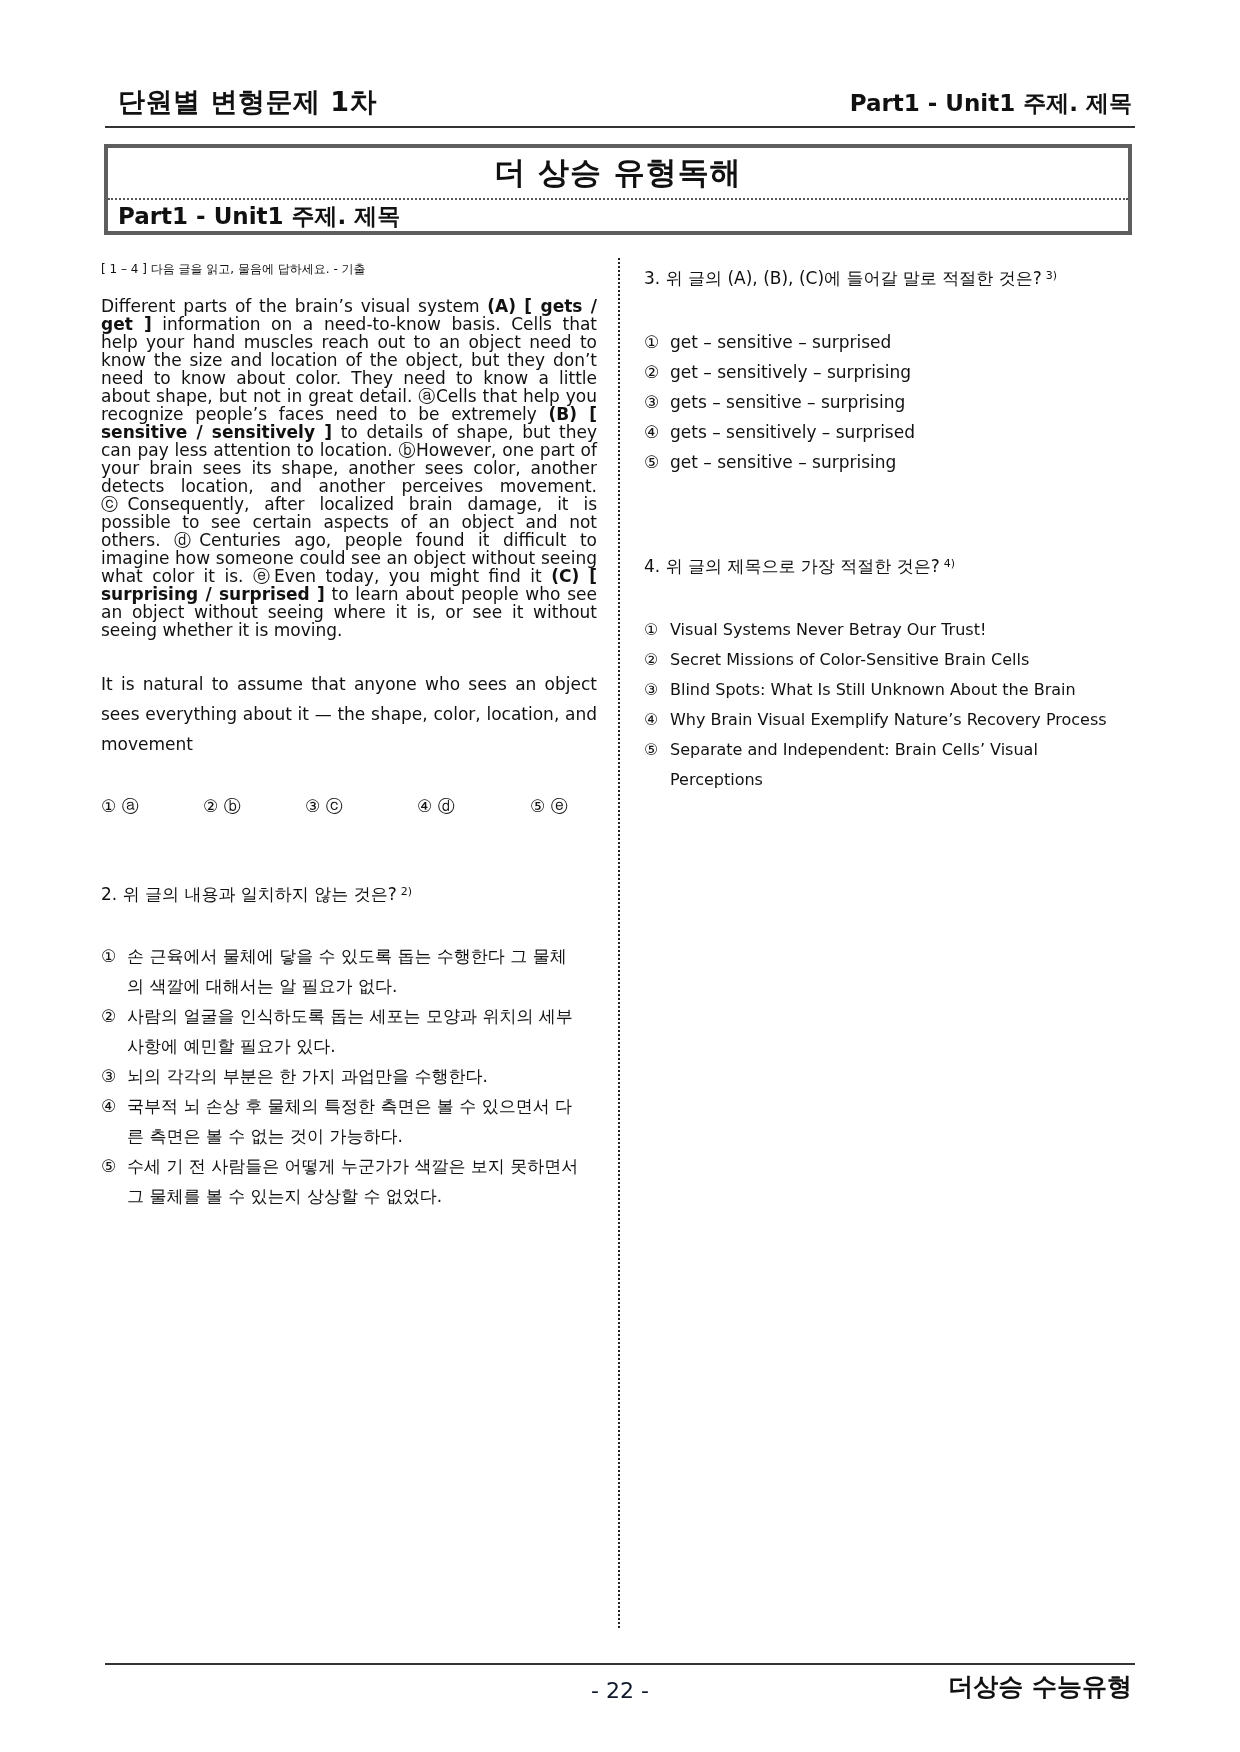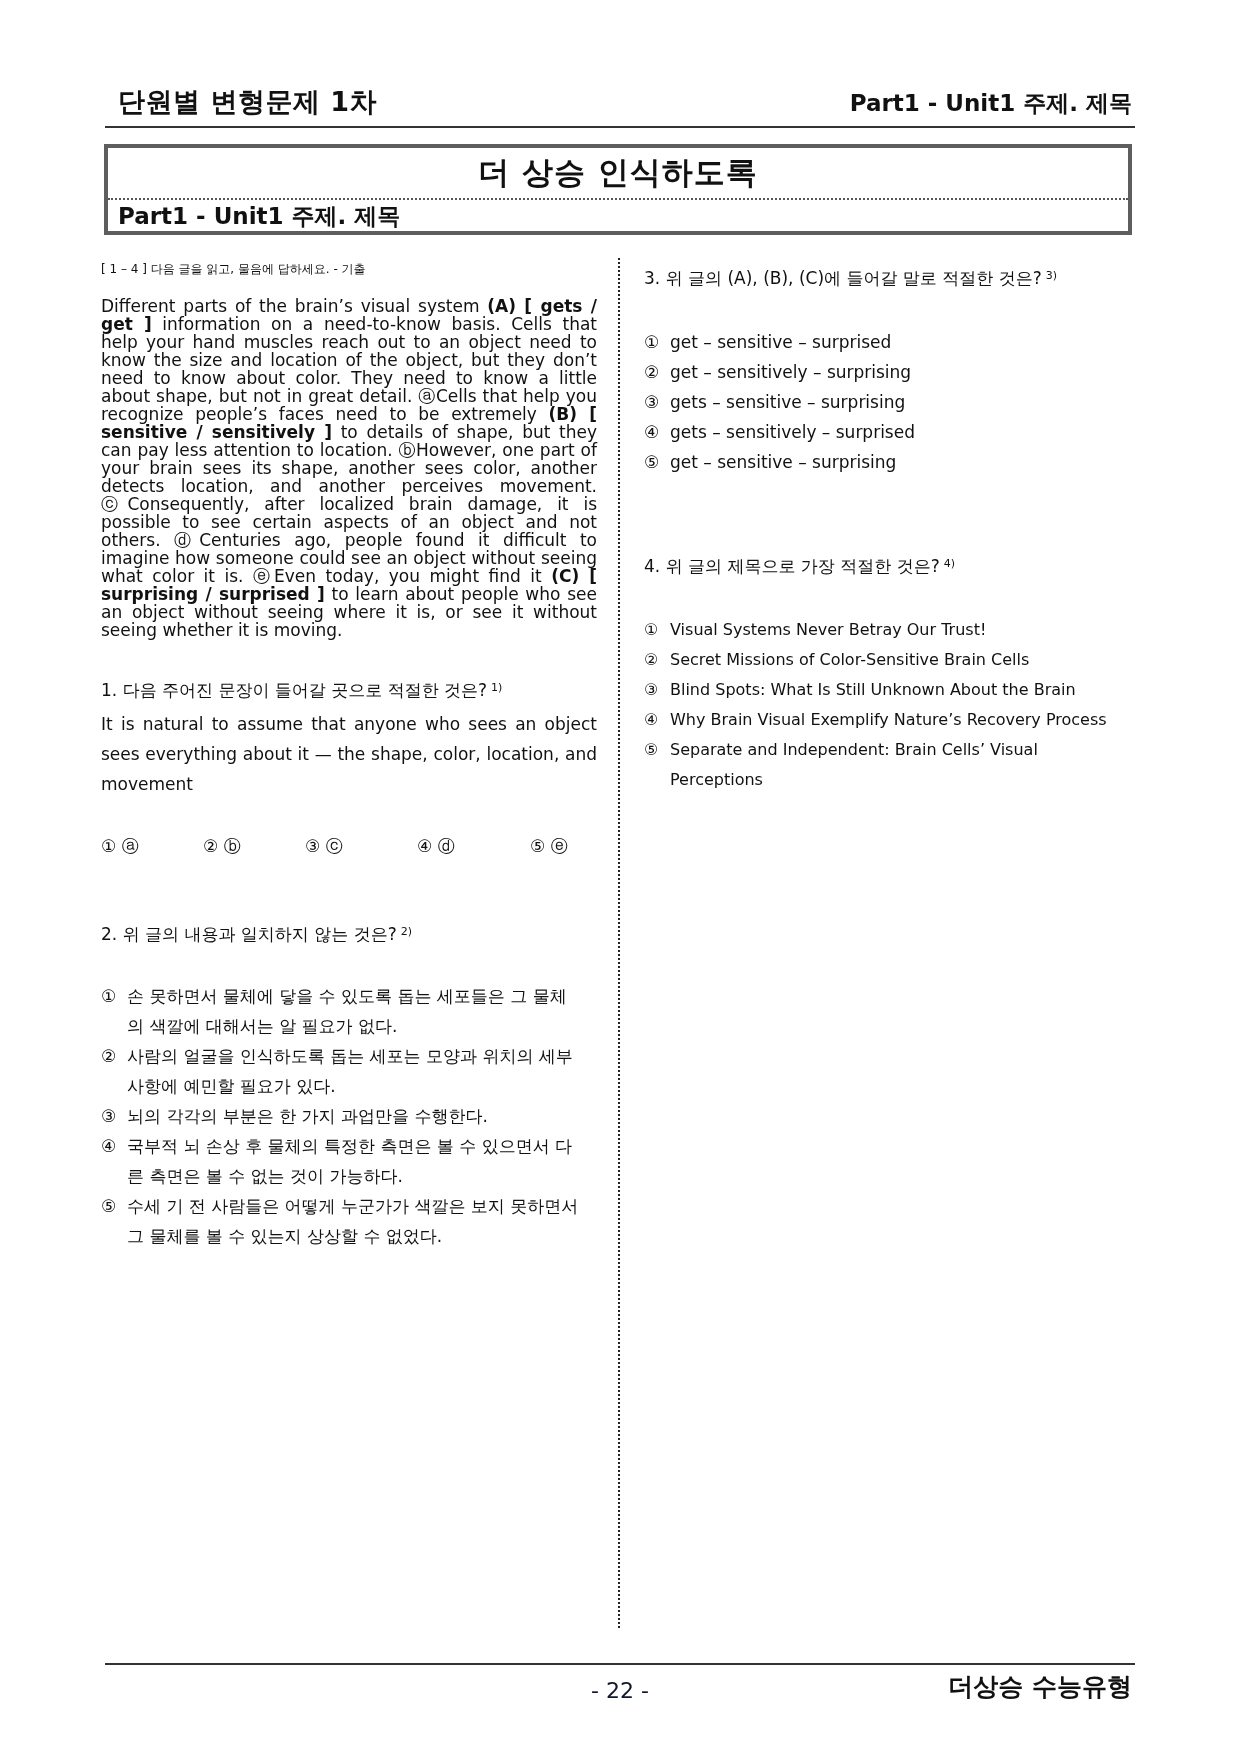--- a/index.html
+++ b/index.html
@@ -63,58 +63,54 @@
   .ftr-brand { right: 108px; top: 1670px; font-size: 25px; font-weight: bold; }
 </style>
 </head>
 <body>
 
 <div class="abs hdr-left">단원별 변형문제 1차</div>
 <div class="abs hdr-right">Part1  -  Unit1 주제. 제목</div>
 <div class="abs hdr-rule"></div>
 
 <div class="abs title-box">
-  <div class="title-main">더 상승 인식하도록</div>
+  <div class="title-main">더 상승 유형독해</div>
   <div class="title-dots"></div>
   <div class="title-sub">Part1  -  Unit1 주제. 제목</div>
 </div>
 
 <div class="abs divider"></div>
 
 <div class="abs col-left">
   <div class="instr">[ 1 – 4 ] 다음 글을 읽고, 물음에 답하세요. - 기출</div>
 
   <div class="passage" style="margin-top:4px;">
     <span>Different parts of the brain’s visual system </span><b>(A) [ gets / get ]</b><span> information on a need-to-know basis. Cells that help your hand muscles reach out to an object need to know the size and location of the object, but they don’t need to know about color. They need to know a little about shape, but not in great detail. ⓐCells that help you recognize people’s faces need to be extremely </span><b>(B) [ sensitive / sensitively ]</b><span> to details of shape, but they can pay less attention to location. ⓑHowever, one part of your brain sees its shape, another sees color, another detects location, and another perceives movement. ⓒConsequently, after localized brain damage, it is possible to see certain aspects of an object and not others. ⓓCenturies ago, people found it difficult to imagine how someone could see an object without seeing what color it is. ⓔEven today, you might find it </span><b>(C) [ surprising / surprised ]</b><span> to learn about people who see an object without seeing where it is, or see it without seeing whether it is moving.</span>
   </div>
 
   <div style="margin-top:30px;">
-    <div class="q-head">
-      <span>1.</span>
-      <span>다음 주어진 문장이 들어갈 곳으로 적절한 것은?</span><sup>1)</sup>
-    </div>
     <div class="sentence">It is natural to assume that anyone who sees an object sees everything about it — the shape, color, location, and movement</div>
     <div class="inline-opts">
       <span style="width:102px;"><span>①</span> <span>ⓐ</span></span>
       <span style="width:102px;"><span>②</span> <span>ⓑ</span></span>
       <span style="width:112px;"><span>③</span> <span>ⓒ</span></span>
       <span style="width:113px;"><span>④</span> <span>ⓓ</span></span>
       <span><span>⑤</span> <span>ⓔ</span></span>
     </div>
   </div>
 
   <div style="margin-top:52px;">
     <div class="q-head" style="margin-bottom:28px;">
       <span>2.</span>
       <span>위 글의 내용과 일치하지 않는 것은?</span><sup>2)</sup>
     </div>
     <div style="width:480px;">
       <div class="opt-row">
           <span class="opt-num">①</span>
-          <span class="opt-text">손 못하면서 물체에 닿을 수 있도록 돕는 세포들은 그 물체의 색깔에 대해서는 알 필요가 없다.</span>
+          <span class="opt-text">손 근육에서 물체에 닿을 수 있도록 돕는 수행한다 그 물체의 색깔에 대해서는 알 필요가 없다.</span>
         </div>
       <div class="opt-row">
           <span class="opt-num">②</span>
           <span class="opt-text">사람의 얼굴을 인식하도록 돕는 세포는 모양과 위치의 세부 사항에 예민할 필요가 있다.</span>
         </div>
       <div class="opt-row">
           <span class="opt-num">③</span>
           <span class="opt-text">뇌의 각각의 부분은 한 가지 과업만을 수행한다.</span>
         </div>
       <div class="opt-row">

